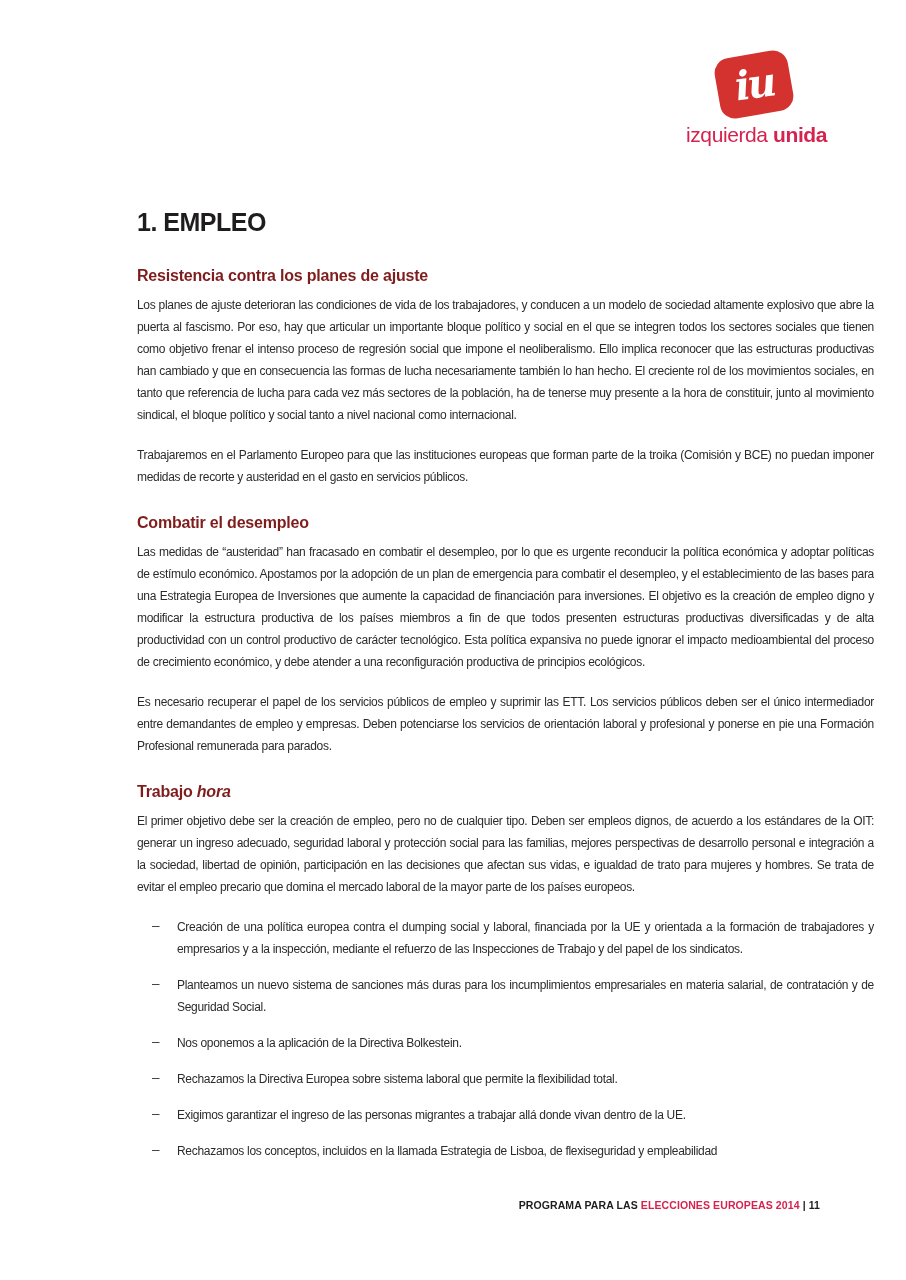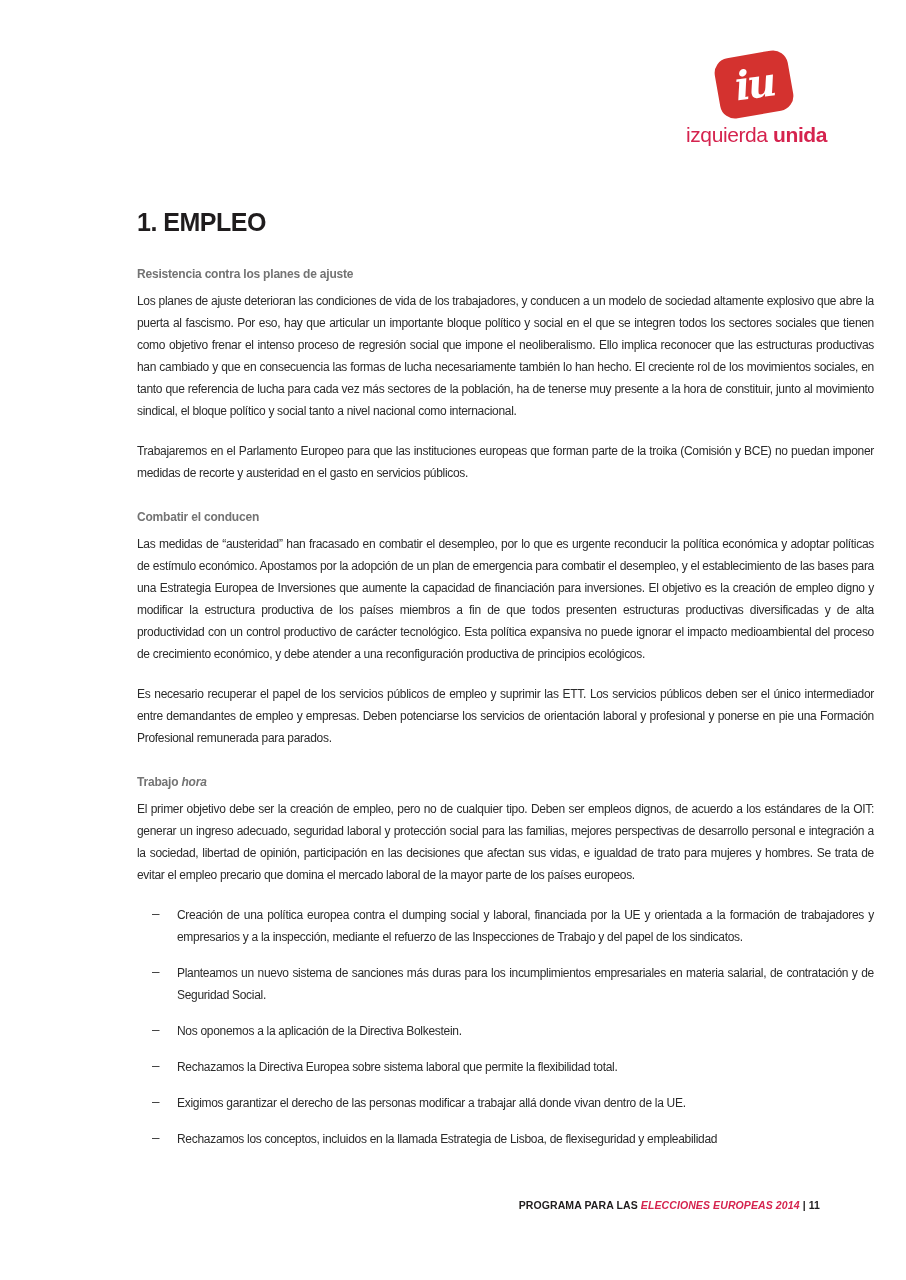--- a/index.html
+++ b/index.html
@@ -43,21 +43,21 @@
   
   .content{
     position:absolute;left:100px;top:208px;width:737px;margin-left:37px;
   }
   .doc-title{
     font-size:25px;font-weight:bold;color:#1f1c1d;
     letter-spacing:-0.5px;
     margin:0 0 30px 0;
   }
   .section-heading{
-    font-size:12px;font-weight:bold;color:#737373;
+    font-size:16px;font-weight:bold;color:#7f1d1d;
     letter-spacing:-0.2px;
     margin:26px 0 9px 0;
   }
   .section-heading:first-of-type{margin-top:0;}
   .section-heading .it{font-style:italic;}
   .para{
     font-size:12px;line-height:22px;letter-spacing:-0.3px;
     text-align:justify;
     margin:0 0 18px 0;
   }
@@ -72,21 +72,21 @@
     font-size:13.5px;line-height:20.2px;
   }
   .bullet .para{margin:0;}
 
   
   .footer{
     position:absolute;right:86px;top:1199px;
     font-size:10.5px;font-weight:bold;color:#1f1c1d;
     letter-spacing:0.1px;white-space:nowrap;
   }
-  .footer .highlight{color:var(--brand-crimson,#d5234e);font-style:italic;}
+  .footer .highlight{color:var(--brand-crimson,#d5234e);}
 </style>
 </head>
 <body style="--logo-red: #d4322f; --brand-crimson: #d5234e;">
 
 <div class="page">
 
   <div class="logo-block">
     <div class="logo-square">
       <span class="logo-script">iu</span>
     </div>
@@ -97,21 +97,21 @@
   </div>
 
   <div class="content">
 
     <h1 class="doc-title">1. EMPLEO</h1>
 
     <h2 class="section-heading">Resistencia contra los planes de ajuste</h2>
     <p class="para">Los planes de ajuste deterioran las condiciones de vida de los trabajadores, y conducen a un modelo de sociedad altamente explosivo que abre la puerta al fascismo. Por eso, hay que articular un importante bloque político y social en el que se integren todos los sectores sociales que tienen como objetivo frenar el intenso proceso de regresión social que impone el neoliberalismo. Ello implica reconocer que las estructuras productivas han cambiado y que en consecuencia las formas de lucha necesariamente también lo han hecho. El creciente rol de los movimientos sociales, en tanto que referencia de lucha para cada vez más sectores de la población, ha de tenerse muy presente a la hora de constituir, junto al movimiento sindical, el bloque político y social tanto a nivel nacional como internacional.</p>
     <p class="para">Trabajaremos en el Parlamento Europeo para que las instituciones europeas que forman parte de la troika (Comisión y BCE) no puedan imponer medidas de recorte y austeridad en el gasto en servicios públicos.</p>
 
-    <h2 class="section-heading">Combatir el conducen</h2>
+    <h2 class="section-heading">Combatir el desempleo</h2>
     <p class="para">Las medidas de “austeridad” han fracasado en combatir el desempleo, por lo que es urgente reconducir la política económica y adoptar políticas de estímulo económico. Apostamos por la adopción de un plan de emergencia para combatir el desempleo, y el establecimiento de las bases para una Estrategia Europea de Inversiones que aumente la capacidad de financiación para inversiones. El objetivo es la creación de empleo digno y modificar la estructura productiva de los países miembros a fin de que todos presenten estructuras productivas diversificadas y de alta productividad con un control productivo de carácter tecnológico. Esta política expansiva no puede ignorar el impacto medioambiental del proceso de crecimiento económico, y debe atender a una reconfiguración productiva de principios ecológicos.</p>
     <p class="para">Es necesario recuperar el papel de los servicios públicos de empleo y suprimir las ETT. Los servicios públicos deben ser el único intermediador entre demandantes de empleo y empresas. Deben potenciarse los servicios de orientación laboral y profesional y ponerse en pie una Formación Profesional remunerada para parados.</p>
 
     <h2 class="section-heading"><span>Trabajo </span><span class="it">hora</span></h2>
     <p class="para">El primer objetivo debe ser la creación de empleo, pero no de cualquier tipo. Deben ser empleos dignos, de acuerdo a los estándares de la OIT: generar un ingreso adecuado, seguridad laboral y protección social para las familias, mejores perspectivas de desarrollo personal e integración a la sociedad, libertad de opinión, participación en las decisiones que afectan sus vidas, e igualdad de trato para mujeres y hombres. Se trata de evitar el empleo precario que domina el mercado laboral de la mayor parte de los países europeos.</p>
 
     <div class="bullet-list">
       <div class="bullet">
         <span class="dash">–</span>
         <p class="para">Creación de una política europea contra el dumping social y laboral, financiada por la UE y orientada a la formación de trabajadores y empresarios y a la inspección, mediante el refuerzo de las Inspecciones de Trabajo y del papel de los sindicatos.</p>
@@ -123,21 +123,21 @@
       <div class="bullet">
         <span class="dash">–</span>
         <p class="para">Nos oponemos a la aplicación de la Directiva Bolkestein.</p>
       </div>
       <div class="bullet">
         <span class="dash">–</span>
         <p class="para">Rechazamos la Directiva Europea sobre sistema laboral que permite la flexibilidad total.</p>
       </div>
       <div class="bullet">
         <span class="dash">–</span>
-        <p class="para">Exigimos garantizar el derecho de las personas modificar a trabajar allá donde vivan dentro de la UE.</p>
+        <p class="para">Exigimos garantizar el ingreso de las personas migrantes a trabajar allá donde vivan dentro de la UE.</p>
       </div>
       <div class="bullet">
         <span class="dash">–</span>
         <p class="para">Rechazamos los conceptos, incluidos en la llamada Estrategia de Lisboa, de flexiseguridad y empleabilidad</p>
       </div>
     </div>
 
   </div>
 
   <div class="footer">

